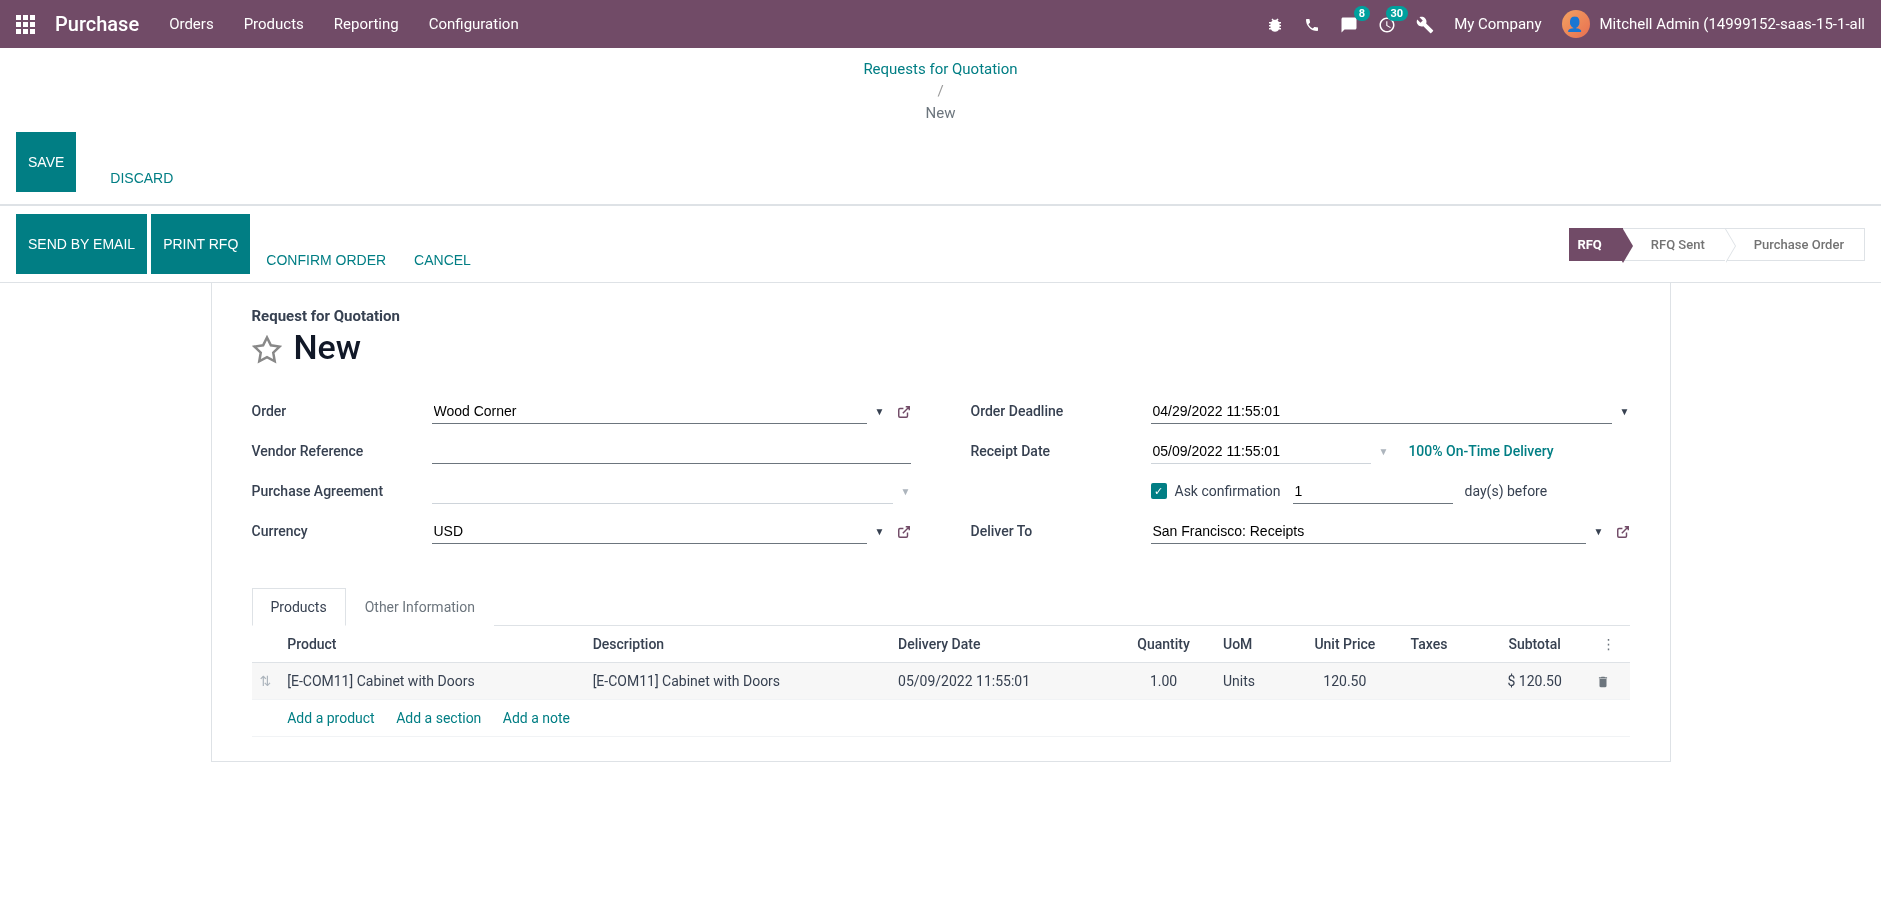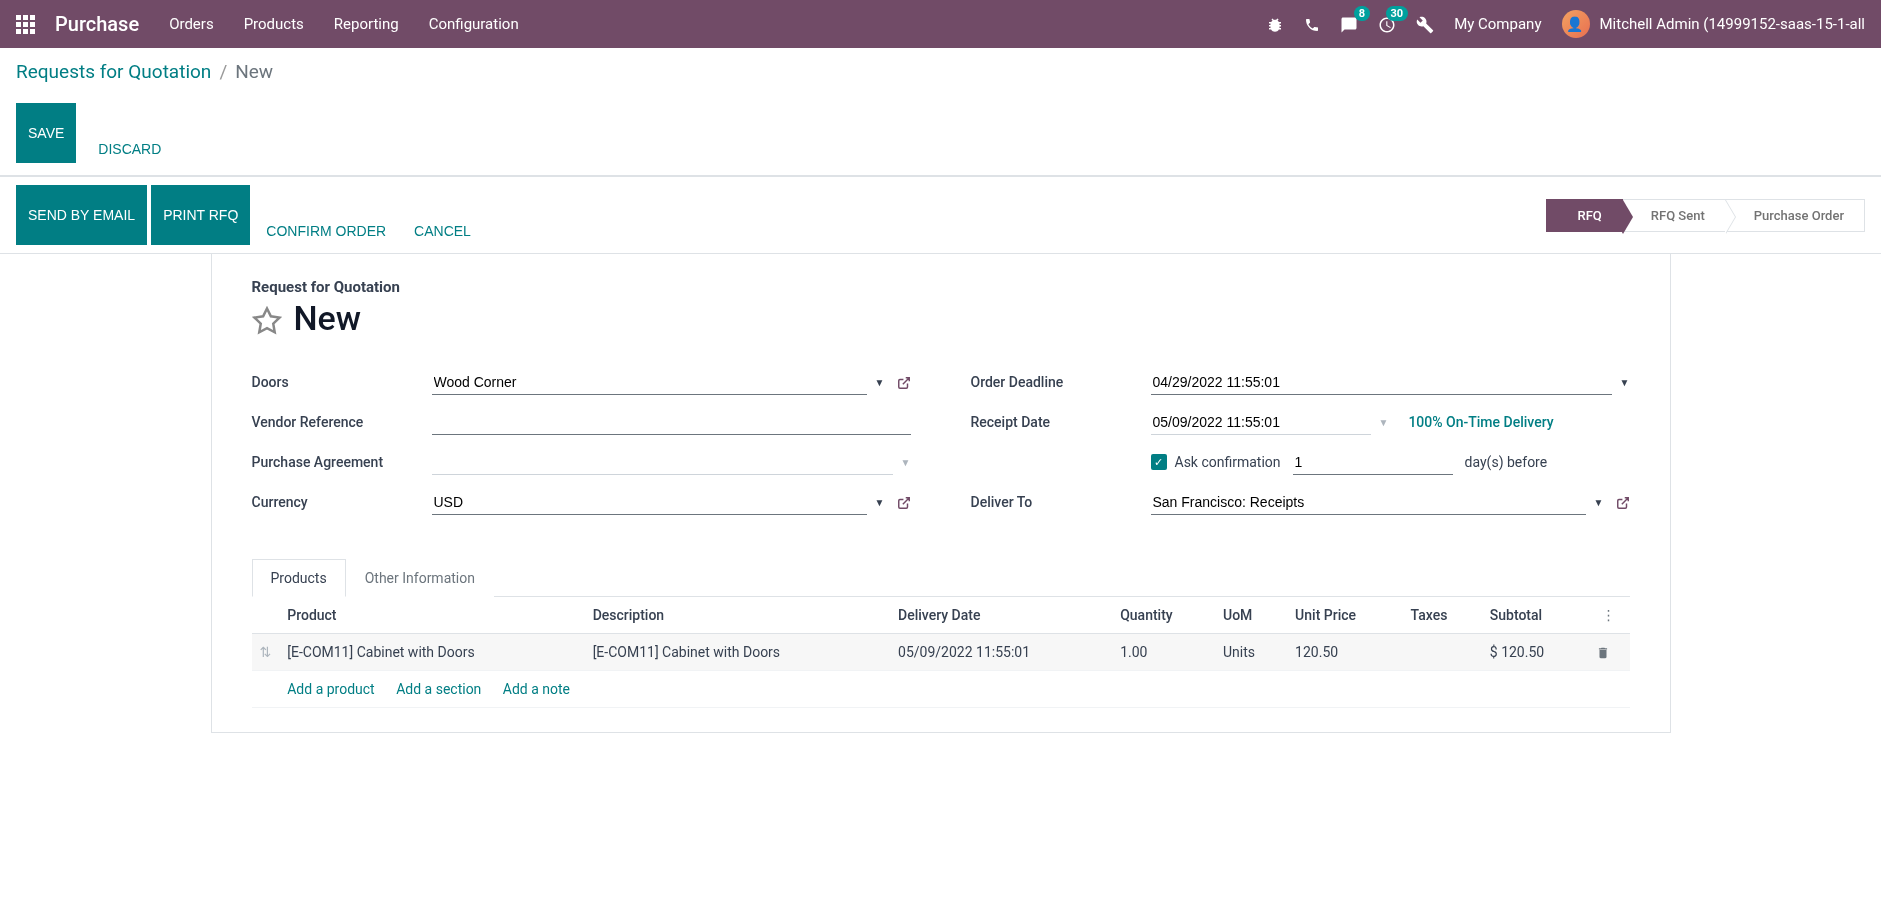--- a/index.html
+++ b/index.html
@@ -15,35 +15,35 @@
 .topnav-right { margin-left: auto; display: flex; align-items: center; gap: 20px; }
 .icon-btn { color: #fff; position: relative; font-size: 16px; cursor: pointer; }
 .badge { position: absolute; top: -8px; right: -12px; background: #00A09D; color: #fff; font-size: 11px; padding: 1px 5px; border-radius: 10px; font-weight: bold; }
 .company-name { color: #fff; font-size: 15px; }
 .user-block { display: flex; align-items: center; gap: 10px; }
 .avatar { width: 28px; height: 28px; border-radius: 50%; background: linear-gradient(135deg, #f4a261, #e76f51); display: flex; align-items: center; justify-content: center; font-size: 14px; }
 .user-name { color: #fff; font-size: 15px; }
 
 
 .control-panel { padding: 12px 16px; border-bottom: 1px solid #dee2e6; }
-.breadcrumb { font-size: 19px; display: flex; align-items: center; gap: 4px; margin-bottom: 20px; }
+.breadcrumb { font-size: 15px; display: flex; align-items: center; gap: 4px; margin-bottom: 10px; flex-direction: column; }
 .breadcrumb .crumb-link { color: #017E84; }
 .breadcrumb .sep { color: #999; margin: 0 4px; }
 .breadcrumb .crumb-active { color: #6c757d; }
-.cp-buttons { display: flex; gap: 10px; }
+.cp-buttons { display: flex; gap: 22px; }
 .btn { padding: 6px 12px; border: none; font-size: 14px; cursor: pointer; text-transform: uppercase; font-weight: 500; }
 .btn-primary { background: #017E84; color: #fff; }
 .btn-link { background: transparent; color: #017E84; margin-top: 32px; }
 
 
 .statusbar { display: flex; border-top: 1px solid #dee2e6; border-bottom: 1px solid #dee2e6; padding: 8px 16px; align-items: center; }
 .statusbar-buttons { display: flex; gap: 4px; }
 .status-arrows { margin-left: auto; display: flex; }
 .arrow-step { position: relative; padding: 8px 20px 8px 28px; font-size: 13px; font-weight: 500; color: #737373; background: #fff; border: 1px solid #dee2e6; border-left: none; }
-.arrow-step:first-child { padding-left: 32px; }
+.arrow-step:first-child { padding-left: 8px; font-weight: bold; }
 .arrow-step::after { content: ''; position: absolute; right: -10px; top: 0; width: 0; height: 0; border-top: 17px solid transparent; border-bottom: 17px solid transparent; border-left: 10px solid #fff; z-index: 2; }
 .arrow-step::before { content: ''; position: absolute; right: -11px; top: 0; width: 0; height: 0; border-top: 17px solid transparent; border-bottom: 17px solid transparent; border-left: 10px solid #dee2e6; z-index: 1; }
 .arrow-step.active { background: #714B67; color: #fff; border-color: #714B67; }
 .arrow-step.active::after { border-left-color: #714B67; }
 .arrow-step.active::before { border-left-color: #714B67; }
 .arrow-step:last-child::after, .arrow-step:last-child::before { display: none; }
 
 
 .form-container { padding: 0 16px; }
 .sheet { max-width: 1460px; margin: 0 auto; border: 1px solid #dee2e6; border-top: none; padding: 24px 40px; background: #fff; }
@@ -69,21 +69,21 @@
 .small-input { width: 160px; border: none; border-bottom: 1px solid #6c757d; padding: 4px 2px; font-size: 14px; margin: 0 4px; }
 
 
 .tabs { display: flex; border-bottom: 1px solid #dee2e6; margin-bottom: 0; }
 .tab { padding: 10px 18px; color: #6c757d; cursor: pointer; background: #fff; border: 1px solid transparent; border-bottom: none; position: relative; top: 1px; }
 .tab.active { color: #374151; border-color: #dee2e6; border-bottom: 1px solid #fff; }
 
 
 .order-table { width: 100%; border-collapse: collapse; }
 .order-table th { text-align: left; padding: 10px 8px; font-weight: 500; color: #374151; border-bottom: 1px solid #dee2e6; }
-.order-table th.right, .order-table td.right { text-align: left; }
+.order-table th.right, .order-table td.right { text-align: center; }
 .order-table td { padding: 10px 8px; border-bottom: 1px solid #f1f3f5; }
 .order-table tr.data-row { background: #f7f7f7; }
 .handle-col { width: 24px; color: #adb5bd; text-align: center; }
 .kebab { color: #6c757d; cursor: pointer; padding: 0 6px; }
 .trash-icon { color: #6c757d; cursor: pointer; }
 .add-links { padding: 8px; }
 .add-links a { color: #017E84; margin-right: 18px; cursor: pointer; }
 
 svg { display: inline-block; vertical-align: middle; }
 </style>
@@ -182,21 +182,21 @@
             </svg>
         </span>
         <h1 class="record-title">New</h1>
       </div>
     </div>
 
     <div class="form-grid">
 
       <div class="form-col">
         <div class="form-row">
-          <div class="form-label">Doors</div>
+          <div class="form-label">Order</div>
           <div class="form-field">
             <input class="field-input" value="Wood Corner" style="">
             <span class="dropdown-caret">▼</span>
             <span class="external-icon">
               <svg width="14" height="14" viewBox="0 0 24 24" fill="none" stroke="#714B67" stroke-width="2.5">
                   <path d="M18 13v6a2 2 0 01-2 2H5a2 2 0 01-2-2V8a2 2 0 012-2h6M15 3h6v6M10 14L21 3"></path>
                 </svg>
             </span>
           </div>
         </div>

